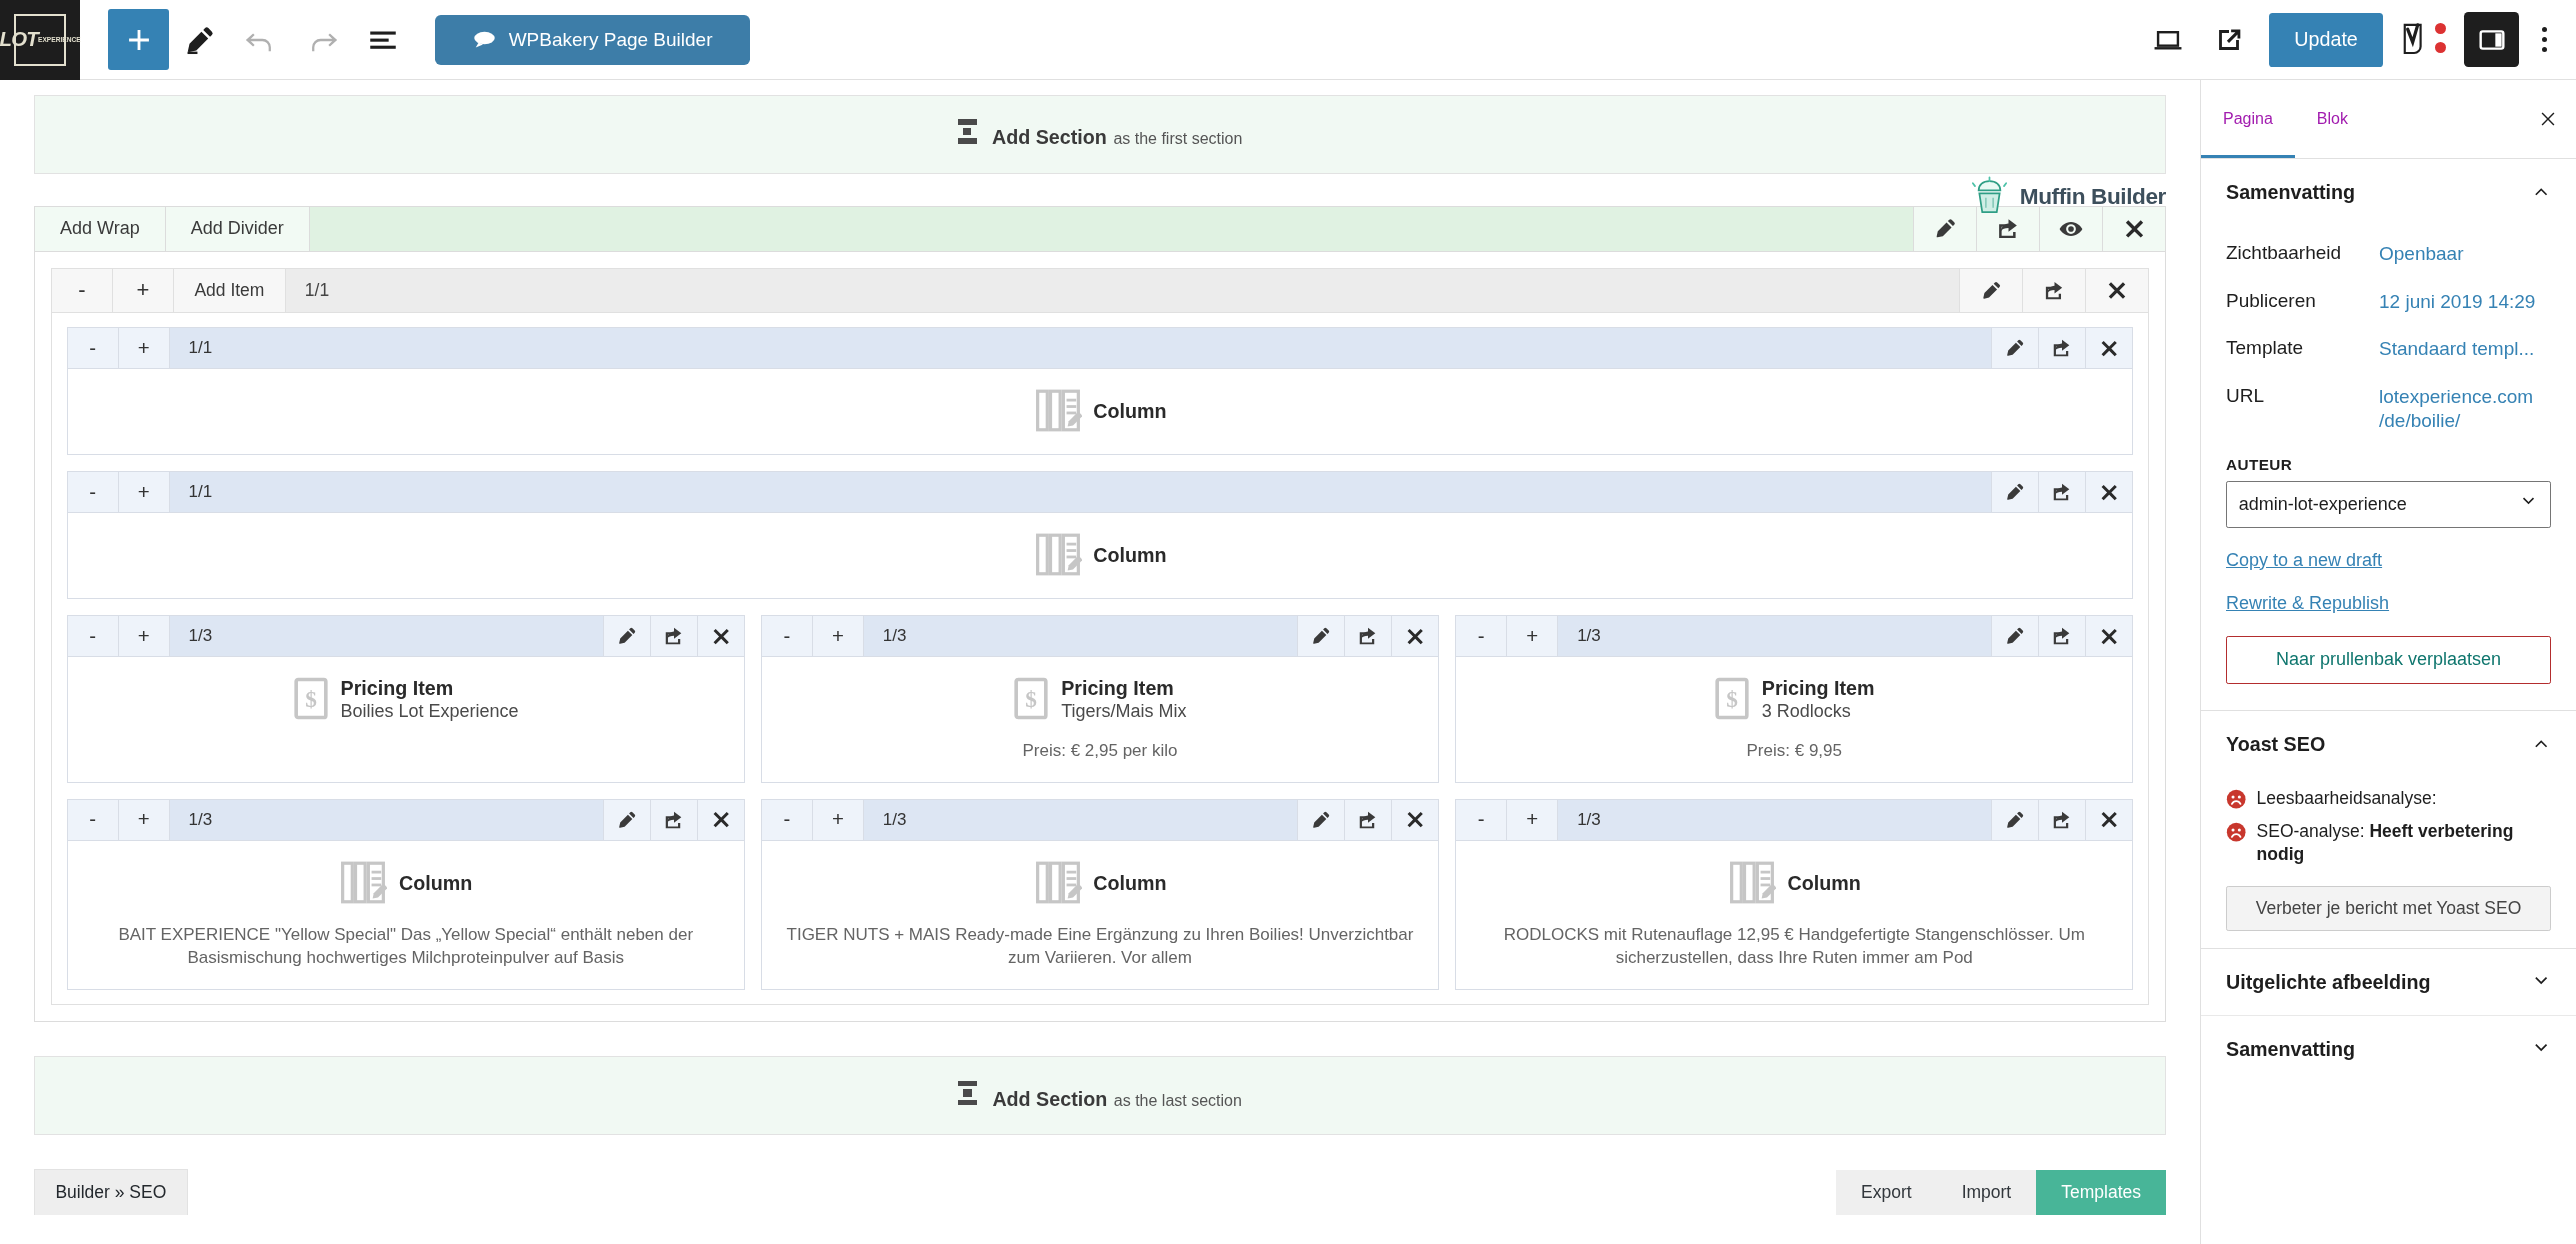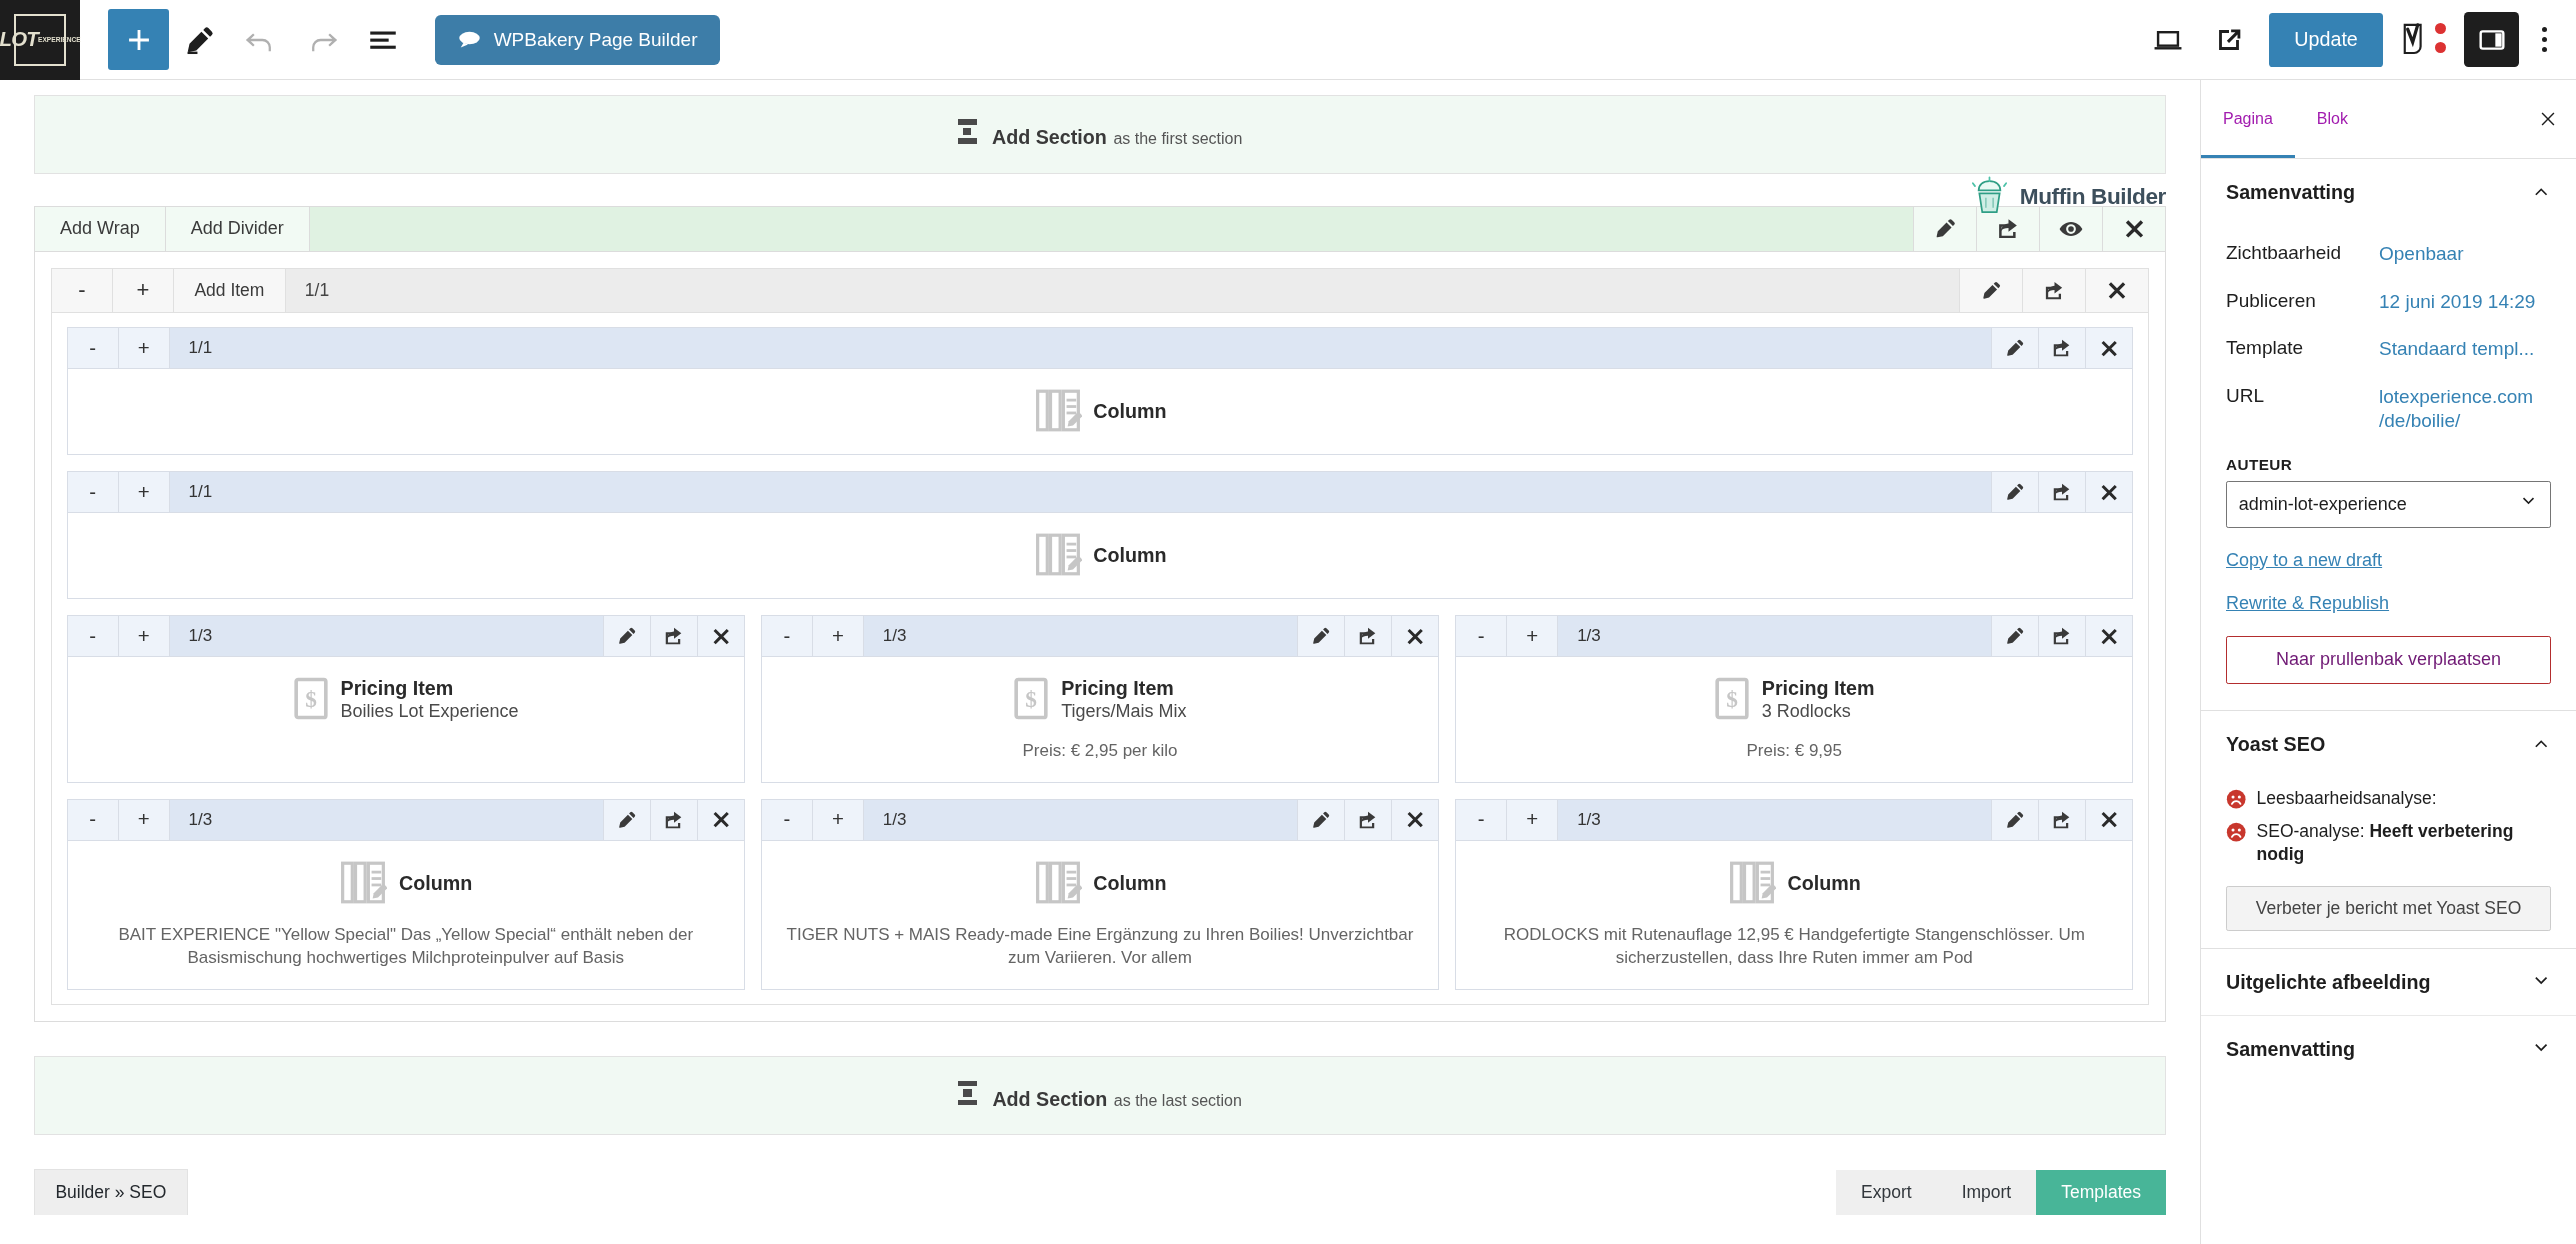--- a/index.html
+++ b/index.html
@@ -28,21 +28,21 @@
   .lot-mark .l1 { font-size: 20.4px; font-weight: bold; font-style: italic; color: #e3e0ce; letter-spacing: -0.7px; }
   .lot-mark .l2 { font-size: 6.6px; font-weight: bold; color: #e3e0ce; letter-spacing: 0px; margin-top: 2.2px; }
   .tb-btn {
     width: 61px; height: 61px; display: flex; align-items: center; justify-content: center;
     border-radius: 2.9px; cursor: pointer;
   }
   #add-block-btn { background: #3582b4; margin-left: 28px; }
   .tb-icon { width: 34px; height: 34px; display:block; }
   .wpb-btn {
     height: 50px; background: #3d7da8; border-radius: 5.8px; color: #fff;
-    display: flex; align-items: center; gap: 11.7px; padding: 0 22px;
+    display: flex; align-items: center; gap: 11.7px; padding: 0 37px;
     font-size: 19px; margin-left: 22px; cursor: pointer; white-space: nowrap;
   }
   .spacer { flex: 1 1 auto; }
   .yoast-mark { position: relative; width: 48px; height: 44px; display:flex; align-items:center; }
   .dot { width: 11px; height: 11px; border-radius: 50%; background: #dc3232; position: absolute; right: 1.5px; }
   #update-btn {
     background: #3582b4; color: #fff; border: none; border-radius: 3.6px;
     height: 54px; padding: 0 25px; font-size: 19.7px; cursor: pointer; margin: 0 10.2px;
     font-family: "Liberation Sans", sans-serif;
   }
@@ -158,21 +158,21 @@
     width: 100%; height: 47px; border: 0.7px solid #757575; border-radius: 2.2px; background: #fff;
     display: flex; align-items: center; padding: 0 11.7px; font-size: 18px; color: #1e1e1e; cursor: pointer;
   }
   .rp-select .chev { margin-left: auto; }
   .rp-link { display: block; font-size: 18px; color: #3582b4; text-decoration: underline; margin: 22px 0; cursor: pointer; }
   .rp-btn {
     display: block; width: 100%; height: 48px; border-radius: 2.2px; background: #fff;
     font-size: 18px; cursor: pointer; margin-bottom: 16px; font-family: "Liberation Sans", sans-serif;
   }
   .rp-btn.outline-blue { border: 0.7px solid #3582b4; color: #3582b4; }
-  .rp-btn.outline-red { border: 0.7px solid #b32d2e; color: #701a75; }
+  .rp-btn.outline-red { border: 0.7px solid #b32d2e; color: #0f766e; }
   .rp-sep { height: 0.7px; background: #e0e0e0; margin: 2.9px 0 0; }
   .yoast-row { display: flex; align-items: flex-start; gap: 10.2px; margin: 4.4px 0 2.9px; font-size: 17.5px; color: #1e1e1e; line-height: 1.34; }
   .smiley { flex: 0 0 auto; margin-top: 2.2px; }
   .yoast-cta {
     width: 100%; height: 45px; background: #f3f3f3; border: 0.7px solid #ccc; border-radius: 2.2px;
     display: flex; align-items: center; justify-content: center; font-size: 17.5px; color: #444;
     margin: 19px 0 7.3px; cursor: pointer; font-family: "Liberation Sans", sans-serif;
   }
 </style>
 </head>

